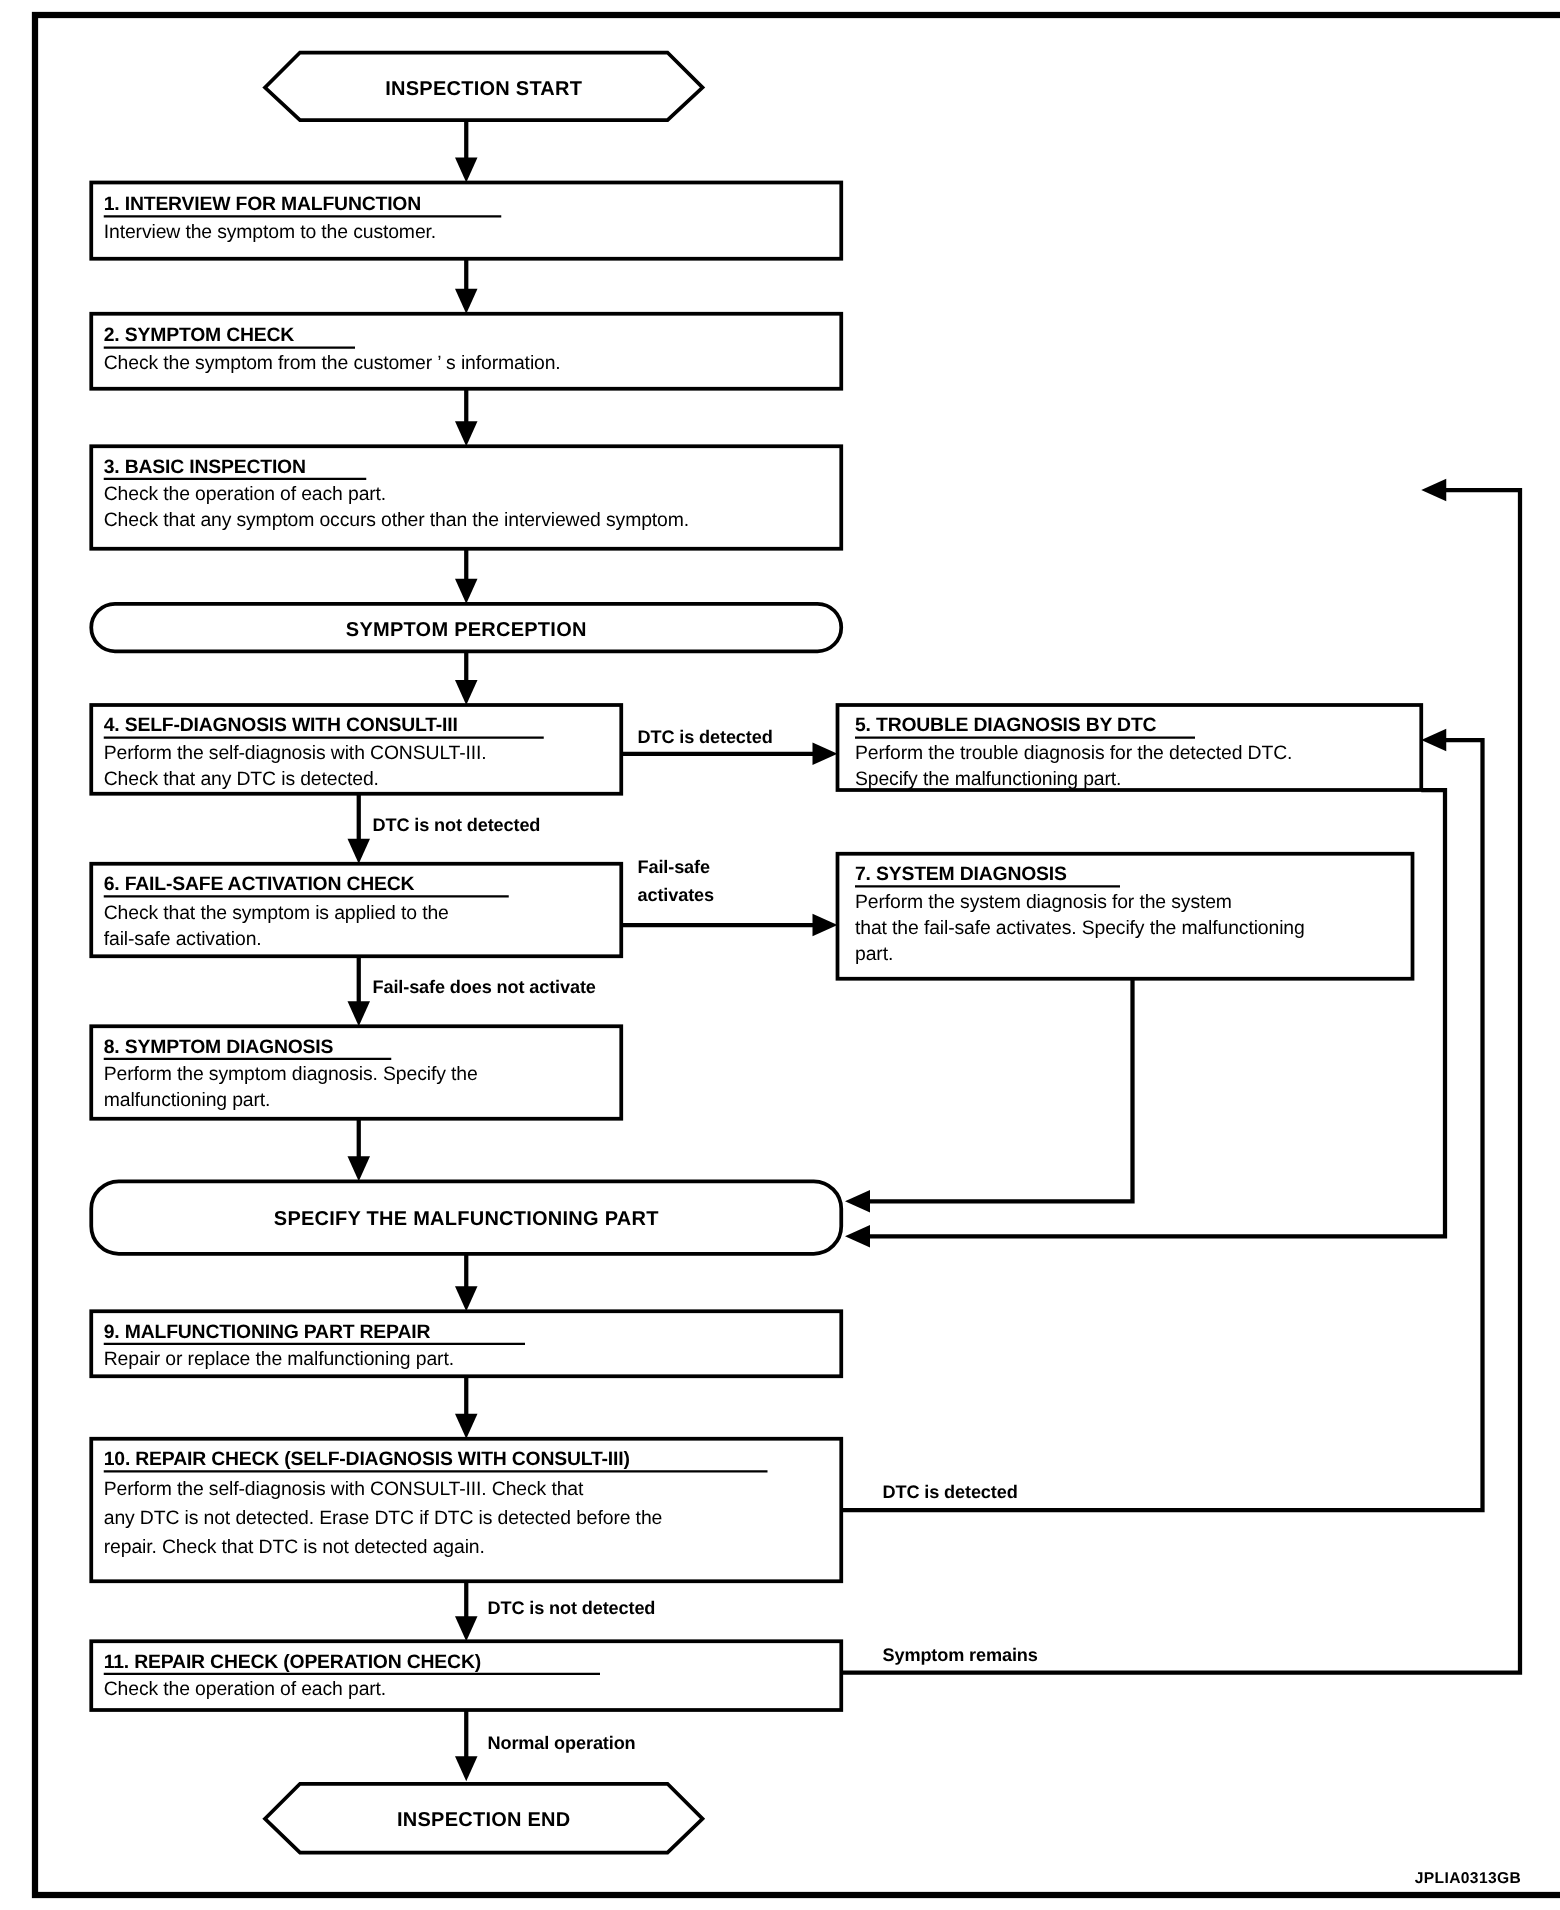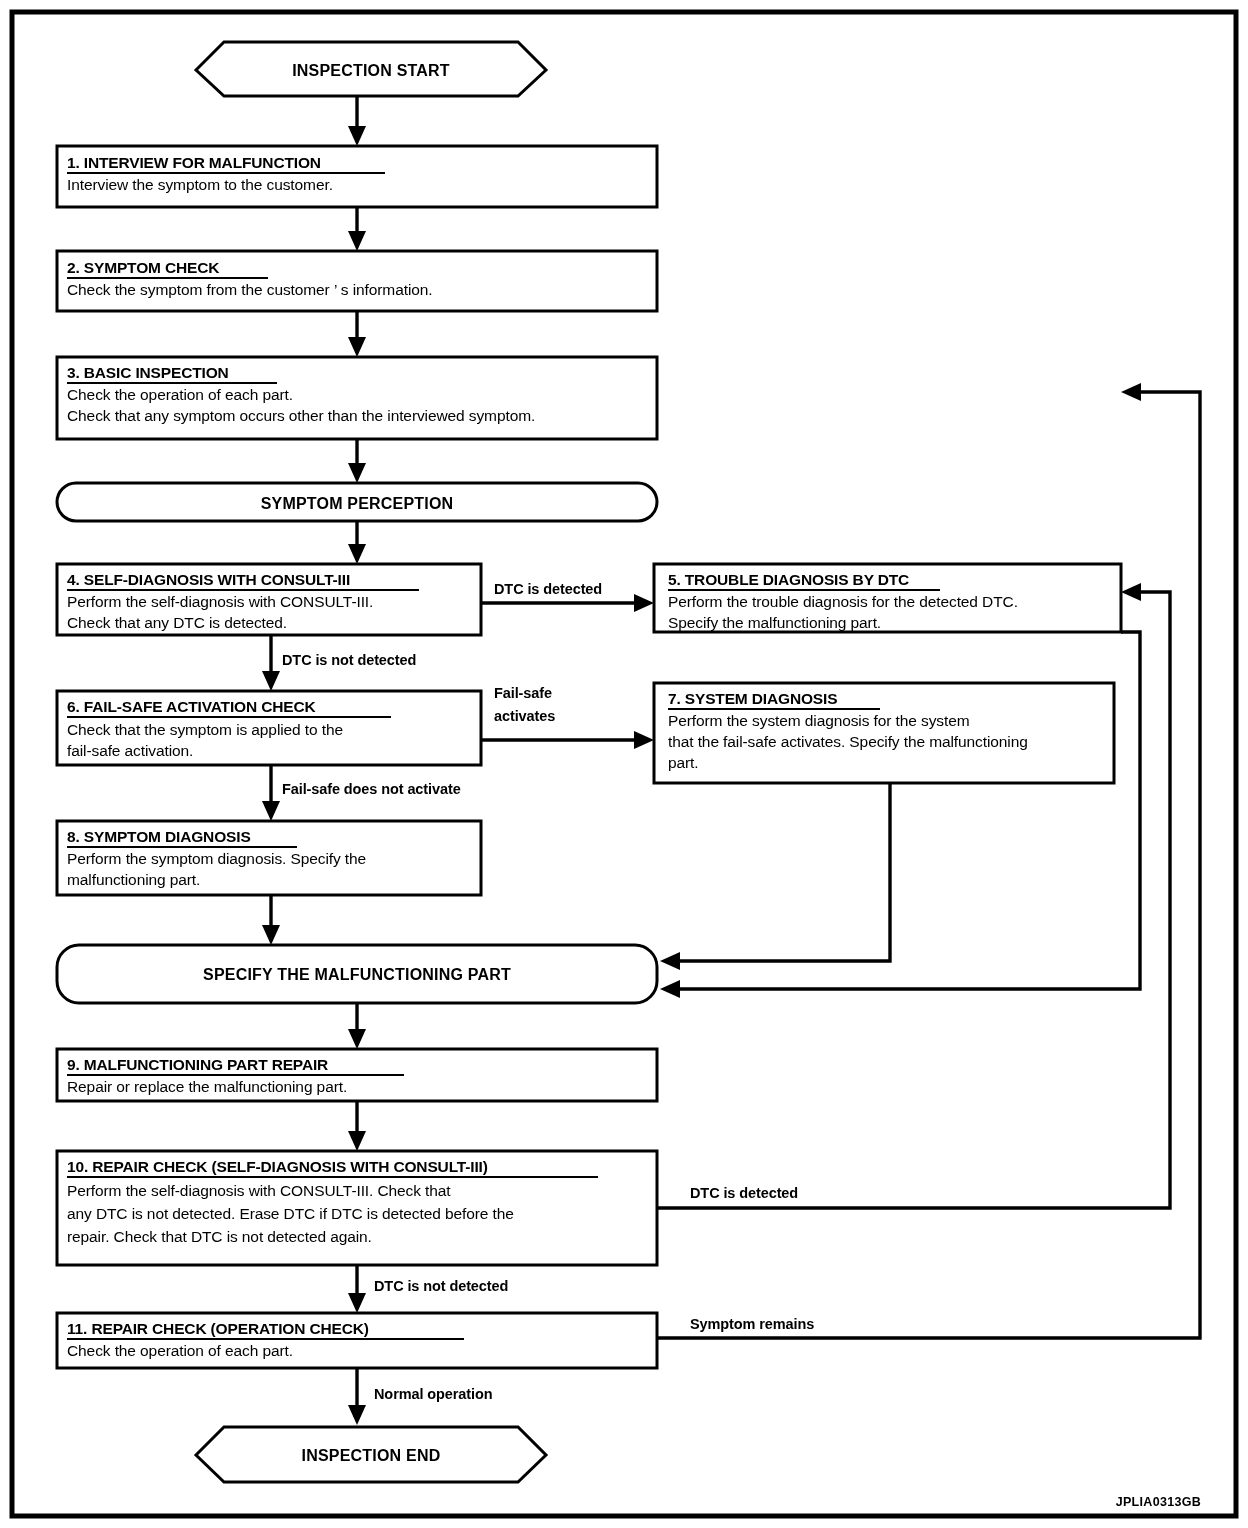--- a/index.html
+++ b/index.html
@@ -9,21 +9,21 @@
   }
   body {
     width: 1248px;
     height: 1528px;
     font-family: "Liberation Sans", sans-serif;
     position: relative;
     overflow: hidden;
   }
   #flow-root {
     position: absolute;
-    left: 0;
+    left: 16px;
     top: 0;
     width: 1136px;
     height: 1528px;
   }
   svg { display: block; }
   .shape-stroke { stroke: #000000; stroke-width: 3; fill: #ffffff; }
   .conn-line    { stroke: #000000; stroke-width: 3.4; fill: none;
                   stroke-linecap: butt; stroke-linejoin: miter; }
   .arrow-head   { fill: #000000; }
   .underline    { stroke: #000000; stroke-width: 1.8; }

